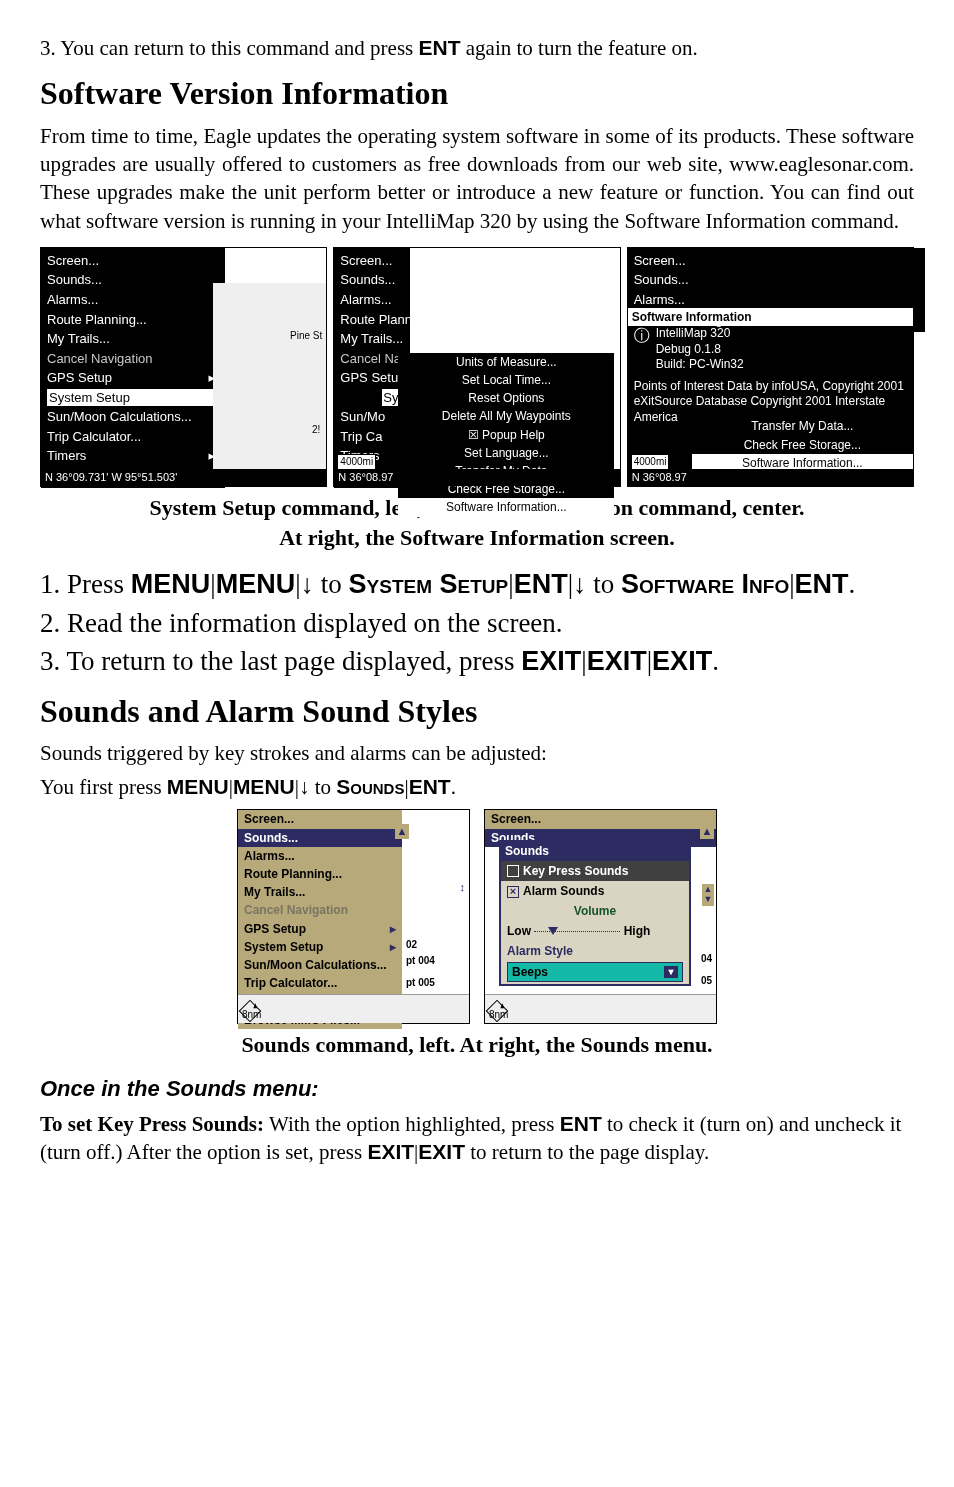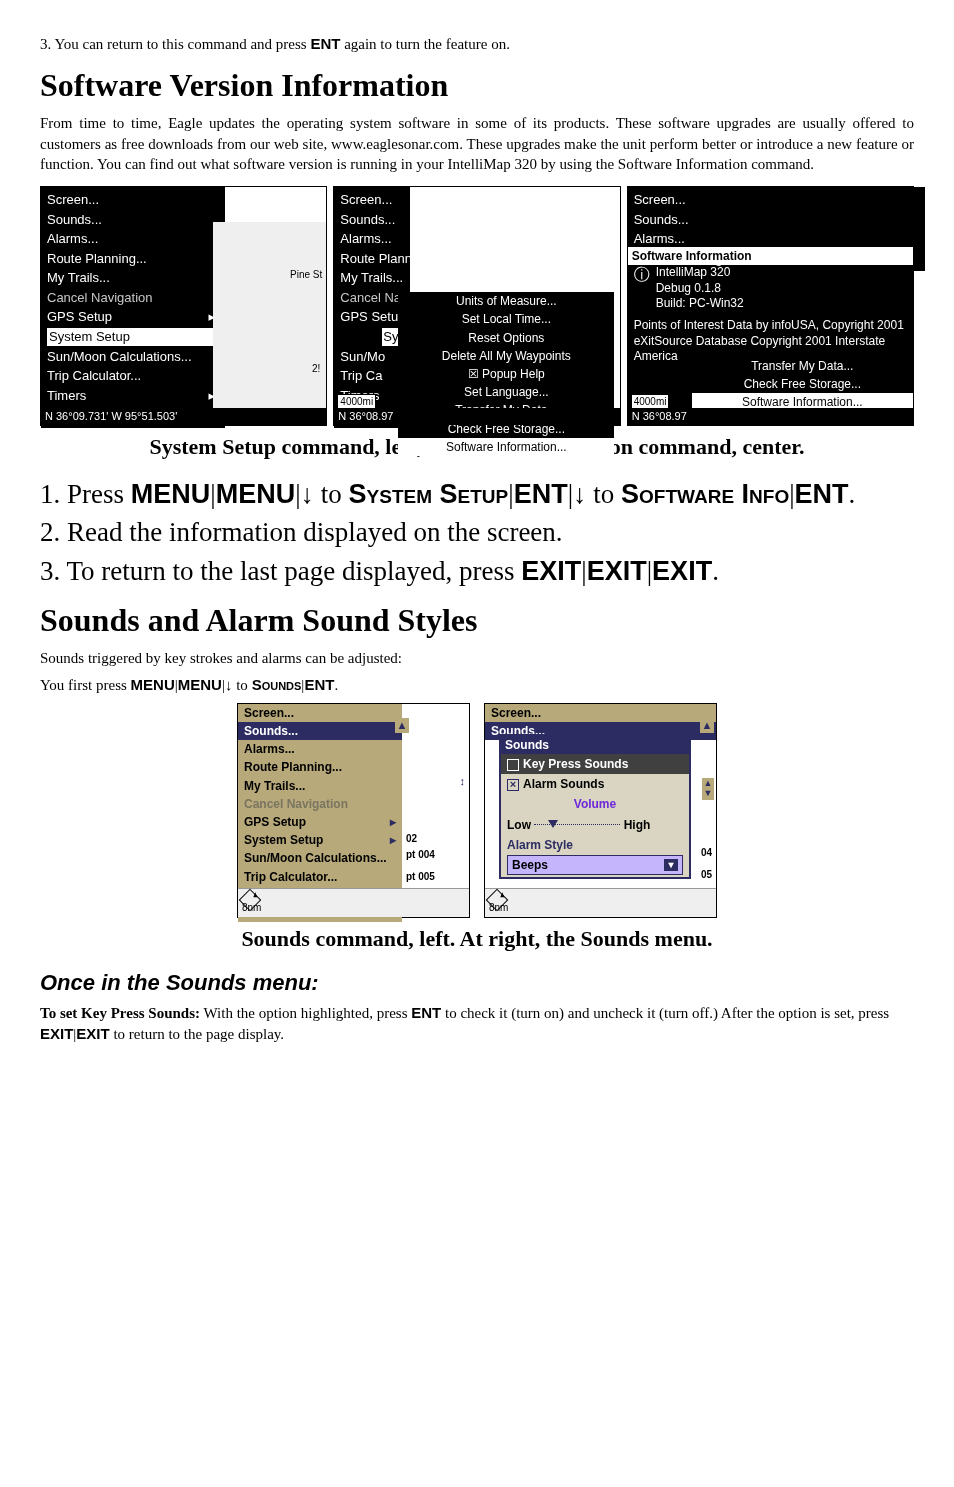--- a/index.html
+++ b/index.html
@@ -5,21 +5,21 @@
   body {
     font-family: "Times New Roman", Century, serif;
     width: 954px;
     margin: 0;
     padding: 28px 40px;
     box-sizing: border-box;
     color: #000;
     background: #fff;
     line-height: 1.35;
   }
-  .body-text { font-size: 15px; text-align: justify; margin: 6px 0; }
+  .body-text { font-size: 21px; text-align: justify; margin: 6px 0; }
   h2.section { font-weight: bold; font-size: 32px; margin: 10px 0 4px 0; }
   .caption { font-weight: bold; font-size: 22px; text-align: center; margin: 6px 0 14px 0; }
   .step { font-size: 27px; margin: 2px 0; }
   .subhead { font-family: Arial, sans-serif; font-weight: bold; font-style: italic; font-size: 22px; margin: 6px 0 2px 0; }
   .arrow { font-family: Arial, sans-serif; }
   .sans { font-family: Arial, sans-serif; font-weight: bold; }
   .sc { font-variant: small-caps; }
 
   
   .shot-row { display: flex; justify-content: center; gap: 6px; margin: 12px 0 4px 0; }
@@ -46,26 +46,26 @@
   .tan-menu { background:#b7a97a; color:#000; }
   .tan-menu .item { padding:1px 6px; border-bottom:0; font-weight:bold; }
   .tan-menu .hl { background:#2c2c62; color:#fff; }
   .tan-menu .dim { color:#7a7560; }
   .tan-menu .tri2::after { content:"▸"; float:right; color:#2c2c62; }
   .popup { position:absolute; background:#d9d5c2; border:2px solid #2c2c62; font-weight:bold; }
   .popup .tb { background:#2c2c62; color:#fff; padding:1px 4px; font-size:12px;}
   .popup .row { padding:2px 6px; font-size:12px; }
   .slider-track { display:inline-block; vertical-align:middle; width:86px; border-top:1px dotted #2c2c62; position:relative; height:1px;}
   .slider-thumb { position:absolute; left:14px; top:-5px; width:0;height:0;border-left:5px solid transparent;border-right:5px solid transparent;border-top:8px solid #2c2c62;}
-  .dropdown { background:#c4b5fd; border:1px solid #2c2c62; padding:1px 4px; display:flex; justify-content:space-between; align-items:center;}
+  .dropdown { background:#14b8a6; border:1px solid #2c2c62; padding:1px 4px; display:flex; justify-content:space-between; align-items:center;}
   .dd-btn { background:#2c2c62; color:#fff; width:14px; text-align:center; font-size:10px; line-height:12px;}
   .checkbox { display:inline-block; width:10px; height:10px; border:1px solid #2c2c62; margin-right:4px; vertical-align:middle;}
   .checkbox.checked::after{content:"×"; display:block; line-height:8px; text-align:center; font-size:11px; color:#2c2c62;}
   .scroll-ar { background:#b7a97a; color:#2c2c62; width:14px; text-align:center; font-size:11px; position:absolute; right:2px;}
-  .mapstrip { position:absolute; bottom:0; left:0; right:0; height:26px; background:#efefef; border-top:1px solid #999; font-size:10px; display:flex; align-items:center; justify-content:space-between; padding:0 4px 2px 4px;}
+  .mapstrip { position:absolute; bottom:0; left:0; right:0; height:26px; background:#efefef; border-top:1px solid #999; font-size:10px; display:flex; align-items:flex-end; justify-content:space-between; padding:0 4px 2px 4px;}
   .compass { width:14px; height:14px; border:1px solid #000; transform:rotate(45deg); display:inline-block; position:relative; top:-2px;}
   .compass::after{content:""; position:absolute; left:5px; top:-3px; width:0;height:0;border-left:2px solid transparent;border-right:2px solid transparent;border-bottom:5px solid #000; transform:rotate(-45deg);}
 </style>
 </head>
 <body>
 
 <p class="body-text">
   <span>3. You can return to this command and press </span><span class="sans">ENT</span><span> again to turn the feature on.</span>
 </p>
 
@@ -153,20 +153,21 @@
       <div class="item">Check Free Storage...</div>
       <div class="item hl">Software Information...</div>
     </div>
     <div class="abs" style="left:3px; bottom:16px; font-size:10px; background:#fff; border:1px solid #000; padding:0 2px;">4000mi</div>
     <div class="statusbar">N  36°08.97</div>
   </div>
 </div>
 
 <div class="caption">
   <span>System Setup command, left; Software Information command, center.</span><br>
+  <span>At right, the Software Information screen.</span>
 </div>
 
 <p class="step">
   <span>1. Press </span><span class="sans">MENU</span>|<span class="sans">MENU</span>|<span class="arrow">↓</span><span> to </span><span class="sans sc">System Setup</span>|<span class="sans">ENT</span>|<span class="arrow">↓</span><span> to </span><span class="sans sc">Software Info</span>|<span class="sans">ENT</span>.
 </p>
 <p class="step">2. Read the information displayed on the screen.</p>
 <p class="step">
   <span>3. To return to the last page displayed, press </span><span class="sans">EXIT</span>|<span class="sans">EXIT</span>|<span class="sans">EXIT</span>.
 </p>
 
@@ -207,21 +208,21 @@
   <div class="sh-med">
     <div class="tan-menu abs" style="left:0;top:0;width:100%;">
       <div class="item">Screen...</div>
       <div class="item hl">Sounds...</div>
     </div>
     <div class="scroll-ar" style="top:14px;">▲</div>
     <div class="popup abs" style="left:14px; top:30px; width:188px;">
       <div class="tb">Sounds</div>
       <div class="row" style="background:#404040;color:#fff;"><span class="checkbox" style="border-color:#fff;"></span><span>Key Press Sounds</span></div>
       <div class="row"><span class="checkbox checked"></span><span>Alarm Sounds</span></div>
-      <div class="row" style="text-align:center; color:#6d28d9;">Volume</div>
+      <div class="row" style="text-align:center; color:#14532d;">Volume</div>
       <div class="row">
         <span>Low</span>
         <span class="slider-track"><span class="slider-thumb"></span></span>
         <span>High</span>
       </div>
       <div class="row" style="color:#2c2c62;">Alarm Style</div>
       <div class="row" style="padding-top:0;">
         <div class="dropdown">
           <span>Beeps</span>
           <span class="dd-btn">▾</span>

